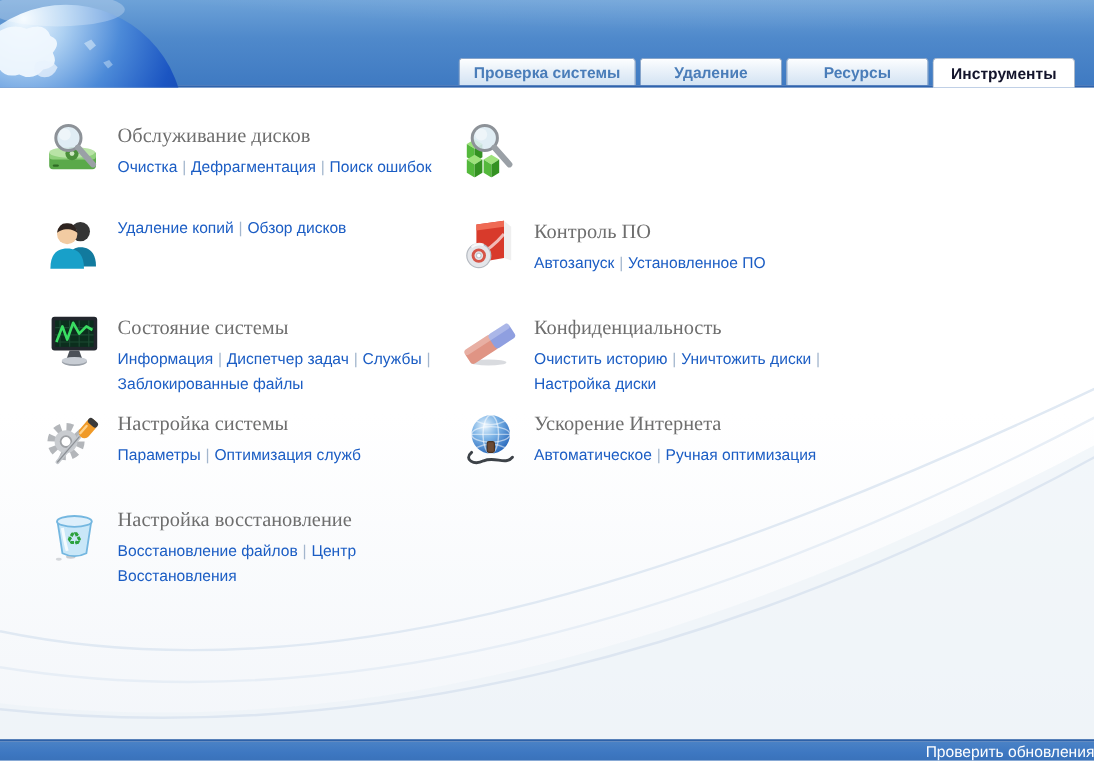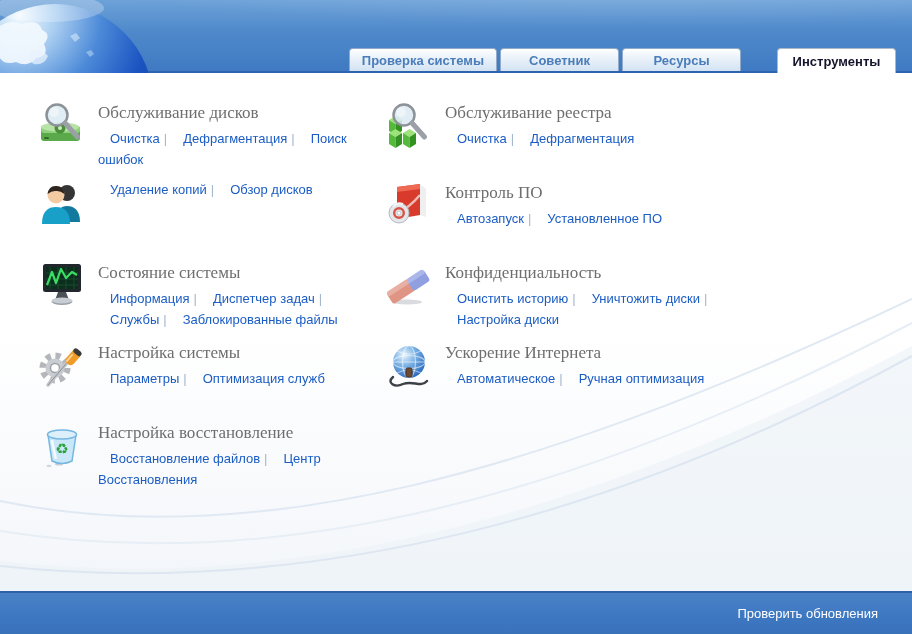--- a/index.html
+++ b/index.html
@@ -30,50 +30,49 @@
     border:1px solid #92aac9; border-bottom:none;
     border-radius:4px 4px 0 0;
     box-shadow:inset 0 1px 0 #ffffff;
     cursor:pointer; white-space:nowrap;
   }
   .tab.active {
     height:25px; margin-bottom:-2px;
     background:#ffffff; color:#13142b;
     border-color:#aab8ca;
     box-shadow:none;
-    margin-left:33px;
   }
 
   
   .main {
     position:relative; flex:1; overflow:hidden;
     background:linear-gradient(180deg,#ffffff 50%, #f3f6fa 100%);
   }
   .swoosh { position:absolute; left:0; bottom:0; pointer-events:none; }
 
   .grid {
     position:relative; z-index:2;
     display:grid; grid-template-columns:347px 360px;
     grid-auto-rows:80px;
     padding:27px 0 0 38px;
   }
   .category { display:flex; align-items:flex-start; }
   .cat-icon { width:48px; height:48px; margin-right:12px; flex:none; display:block; }
   .cat-title { font-size:17px; color:#6e6e6e; line-height:1.2; margin:3px 0 6px;font-family:Liberation Serif, serif; }
   .cat-links { font-size:13px; line-height:1.55; max-width:280px; }
-  .cat-links a { color:#1b5dc4; text-decoration:none; cursor:pointer;margin-left:12px; }
+  .cat-links a { color:#1b5dc4; text-decoration:none; cursor:pointer; }
   .sep { color:#a3b6cd; margin:0 4px; }
 
   
   .footer {
-    height:43px; flex:none; z-index:5;
+    height:18px; flex:none; z-index:5;
     border-top:2px solid #2d61a8;
     background:linear-gradient(180deg,#4a82c6 0%, #3d77c1 60%, #3a72ba 100%);
     display:flex; align-items:center; justify-content:flex-end;
-    padding-right:34px;
+    padding-right:0;
   }
   .footer a { color:#ffffff; font-size:13px; text-decoration:none; cursor:pointer; }
 </style>
 </head>
 <body>
 
 <div class="app">
 
   <header class="header">
     <svg class="globe" width="160" height="73" viewBox="0 0 160 73">
@@ -89,21 +88,21 @@
       <circle cx="55" cy="102" r="98" fill="url(#hg)"></circle>
       <path d="M-6,30 Q8,18 22,24 Q38,18 42,30 Q52,34 44,44 Q50,56 36,58 Q28,68 16,62 Q2,66 -2,54 Z" fill="#f2f8fe" opacity="0.92"></path>
       <path d="M30,52 Q42,48 48,56 Q44,66 34,64 Q26,60 30,52 Z" fill="#e8f2fc" opacity="0.75"></path>
       <path d="M70,36 l6,-3 4,5 -5,4 z" fill="#dcecfa" opacity="0.55"></path>
       <path d="M86,52 l5,-2 3,4 -4,3 z" fill="#d5e8f9" opacity="0.45"></path>
       <ellipse cx="48" cy="8" rx="56" ry="14" fill="#ffffff" opacity="0.25"></ellipse>
     </svg>
     <div class="sheen"></div>
     <nav class="tabs">
         <div class="tab">Проверка системы</div>
-        <div class="tab">Советник</div>
+        <div class="tab">Удаление</div>
         <div class="tab">Ресурсы</div>
         <div class="tab active">Инструменты</div>
       </nav>
   </header>
 
   <main class="main">
     <svg class="swoosh" width="912" height="330" viewBox="0 0 912 330">
       <path d="M0,300 C300,335 600,250 912,85 L912,330 L0,330 Z" fill="#edf2f8" opacity="0.65"></path>
       <path d="M0,240 C250,292 540,215 912,38" fill="none" stroke="#e0e9f3" stroke-width="2"></path>
       <path d="M0,270 C280,315 580,235 912,62" fill="none" stroke="#e7eef6" stroke-width="2"></path>
@@ -135,24 +134,20 @@
             <polygon points="4,33 10.5,29 17,33 10.5,37" fill="#9ee27b"></polygon>
             <polygon points="4,33 10.5,37 10.5,48 4,44" fill="#54b93c"></polygon>
             <polygon points="10.5,37 17,33 17,44 10.5,48" fill="#349222"></polygon>
             <polygon points="18,33 24.5,29 31,33 24.5,37" fill="#9ee27b"></polygon>
             <polygon points="18,33 24.5,37 24.5,48 18,44" fill="#54b93c"></polygon>
             <polygon points="24.5,37 31,33 31,44 24.5,48" fill="#349222"></polygon>
             <circle cx="19" cy="15" r="10.5" fill="#dceaf3" fill-opacity="0.88" stroke="#8d9298" stroke-width="2.5"></circle>
             <circle cx="16" cy="12" r="5" fill="#ffffff" opacity="0.45"></circle>
             <line x1="27" y1="23" x2="39.5" y2="37" stroke="#9aa0a6" stroke-width="5" stroke-linecap="round"></line>
           </svg>
-          <div>
-            <div class="cat-title">Обслуживание реестра</div>
-            <div class="cat-links"><a>Очистка</a><span class="sep">|</span><a>Дефрагментация</a></div>
-          </div>
         </div>
         <div class="category">
           <svg class="cat-icon" viewBox="0 0 48 48">
             <circle cx="29" cy="13" r="8" fill="#353535"></circle>
             <path d="M18,42 C18,30 23,26 29,26 C36,26 42,30 42,42 Z" fill="#127a9e"></path>
             <circle cx="18" cy="15" r="8.5" fill="#f2cba2"></circle>
             <path d="M9.5,14 Q11,5.5 18,6 Q25,5.5 26.5,14 Q22,10.5 18,11 Q14,10.5 9.5,14 Z" fill="#2e2420"></path>
             <path d="M4,44 C4,31 10,27 18,27 C26,27 32,31 32,44 Z" fill="#18a0c9"></path>
           </svg>
           <div>

